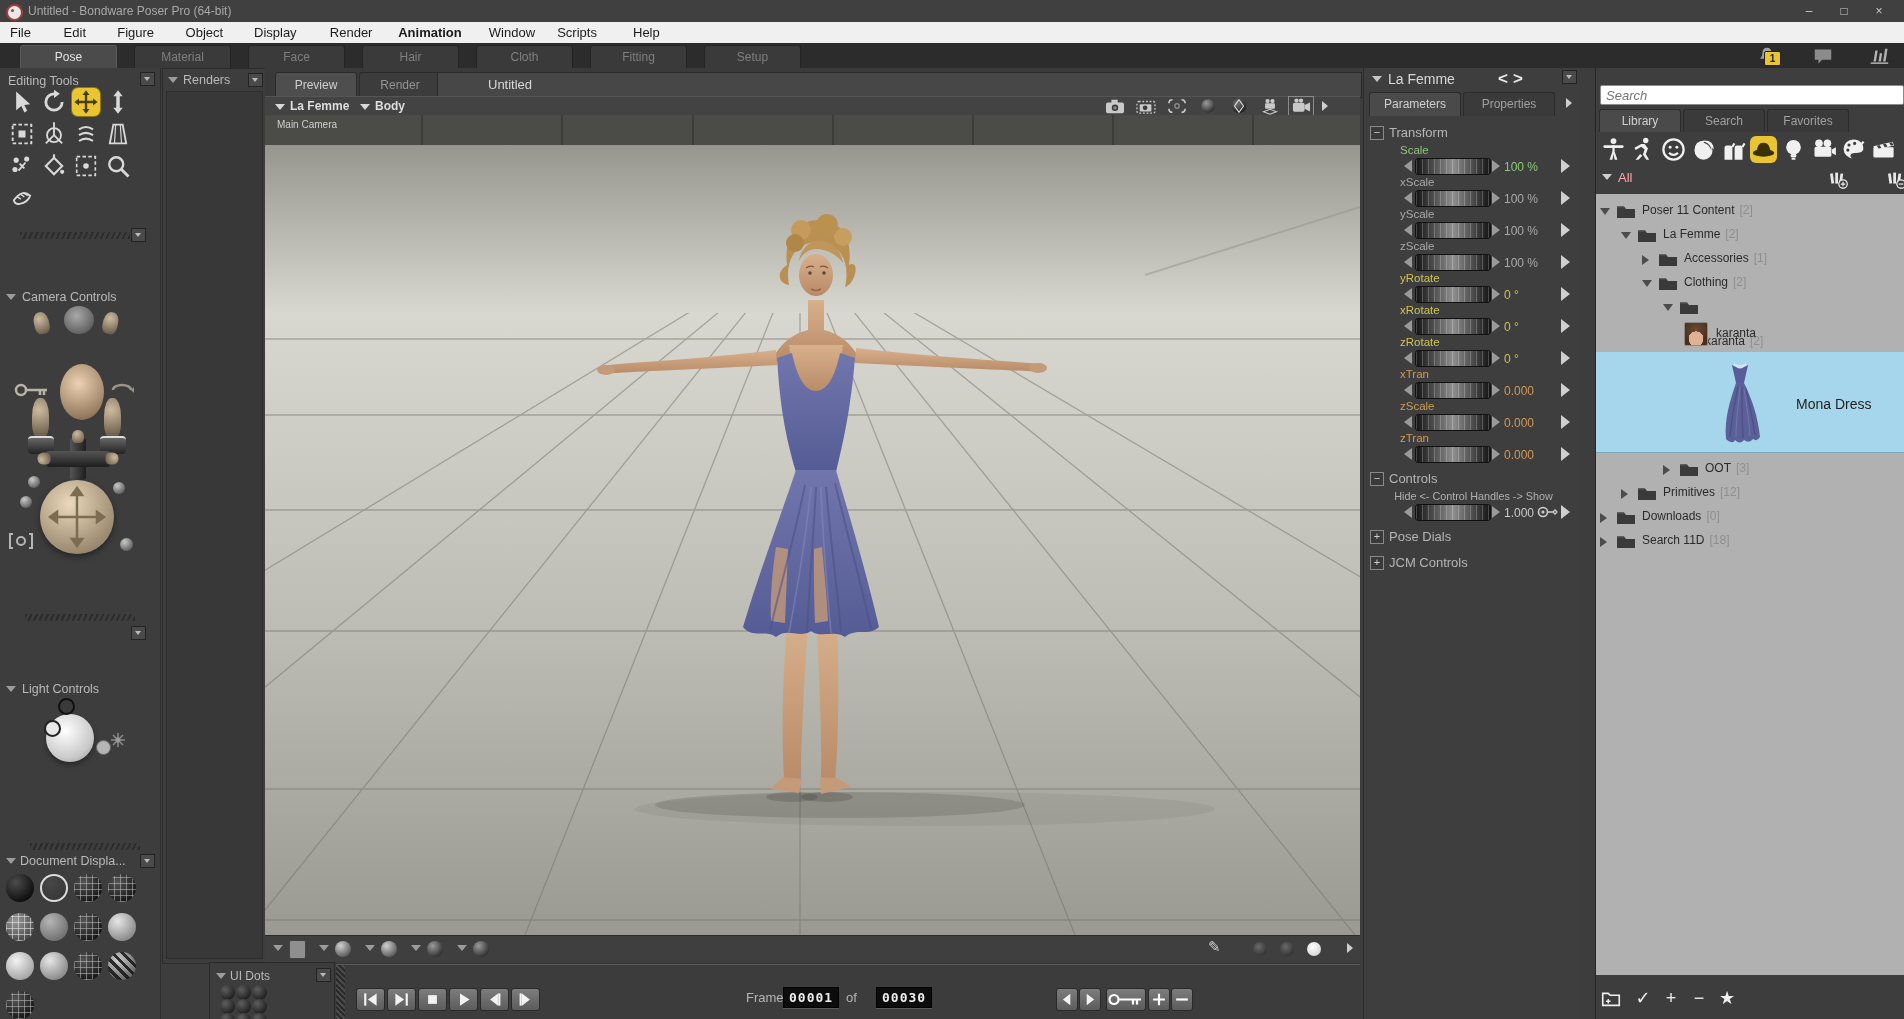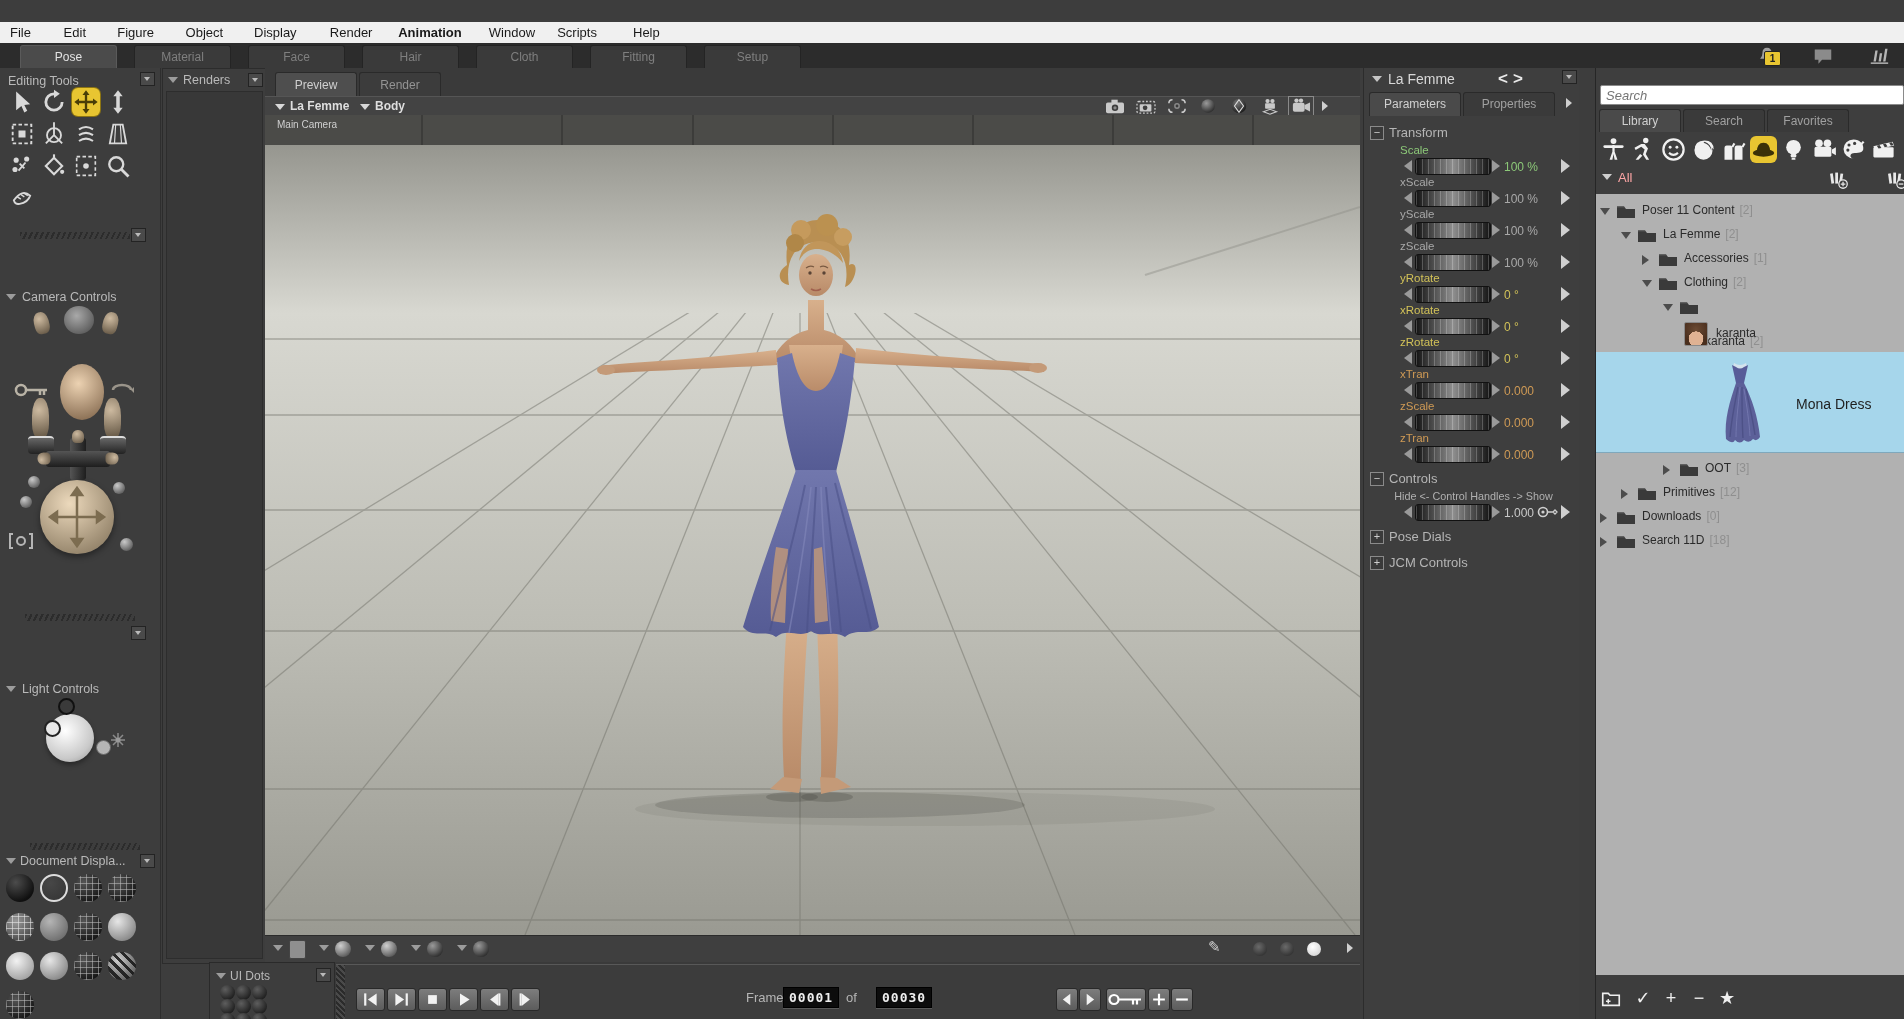--- a/index.html
+++ b/index.html
@@ -112,20 +112,29 @@
                  radial-gradient(circle at 50% 30%,#6b4a33,#4a2f1e 70%),#7a5a40;}
   .selrow{position:absolute;left:0;width:309px;height:100px;background:#a6d6eb;border-bottom:1px solid #7fa8bc;}
   #libfooter{position:absolute;left:0;top:907px;width:309px;height:44px;background:#3d3d3d;}
   .fico{position:absolute;top:12px;width:22px;height:22px;color:#efefef;font-size:18px;line-height:22px;text-align:center;}
 </style>
 </head>
 <body>
 
 <div id="root">
 
+  <div id="titlebar" class="abs">
+    <div id="appicon" class="abs"></div>
+    <span id="wintitle" class="abs">Untitled - Bondware Poser Pro  (64-bit)</span>
+    <div id="winbtns">
+        <span class="winbtn abs" style="left:1794px;">–</span>
+        <span class="winbtn abs" style="left:1829px;">□</span>
+        <span class="winbtn abs" style="left:1864px;">×</span>
+      </div>
+  </div>
 
   <div id="menubar" class="abs">
       <span class="menu-item" style="left:4px;">File</span>
       <span class="menu-item" style="left:57.6px;">Edit</span>
       <span class="menu-item" style="left:111.2px;">Figure</span>
       <span class="menu-item" style="left:179.60000000000002px;">Object</span>
       <span class="menu-item" style="left:248.00000000000003px;">Display</span>
       <span class="menu-item" style="left:323.80000000000007px;">Render</span>
       <span class="menu-item" style="left:392.20000000000005px;font-weight:bold;">Animation</span>
       <span class="menu-item" style="left:482.80000000000007px;">Window</span>
@@ -365,20 +374,23 @@
         <div class="uidot" style="left:26px;top:50px;"></div>
         <div class="uidot" style="left:42px;top:50px;"></div>
       </div>
   </div>
 
   <div id="viewport" class="abs">
     <div id="vtabs">
         <div class="vtab" style="left:10px;width:80px;background:#4e4e4e;color:#cfcfcf;">Preview</div>
         <div class="vtab" style="left:94px;width:80px;background:#3c3c3c;color:#949494;">Render</div>
       </div>
+    <div id="doctitlebar" class="abs">
+      <span style="margin-left:50px;">Untitled</span>
+    </div>
     <div id="selrow" class="abs">
       <span class="selitem" style="left:10px;"><span class="tri-d" style="border-top-color:#d8d8d8;margin-right:5px;"></span><span>La Femme</span></span>
       <span class="selitem" style="left:95px;"><span class="tri-d" style="border-top-color:#d8d8d8;margin-right:5px;"></span><span>Body</span></span>
       <div id="camrow">
           <div class="vc-icon icon" style="left:838px;">
             <svg viewBox="0 0 24 20">
               <rect x="2" y="6" width="20" height="12" rx="2" fill="#c9c9c9"></rect>
               <rect x="8" y="3" width="7" height="4" fill="#c9c9c9"></rect>
               <circle cx="12" cy="12" r="3.6" fill="#3d3d3d"></circle>
               <circle cx="12" cy="12" r="1.8" fill="#8a8a8a"></circle>

